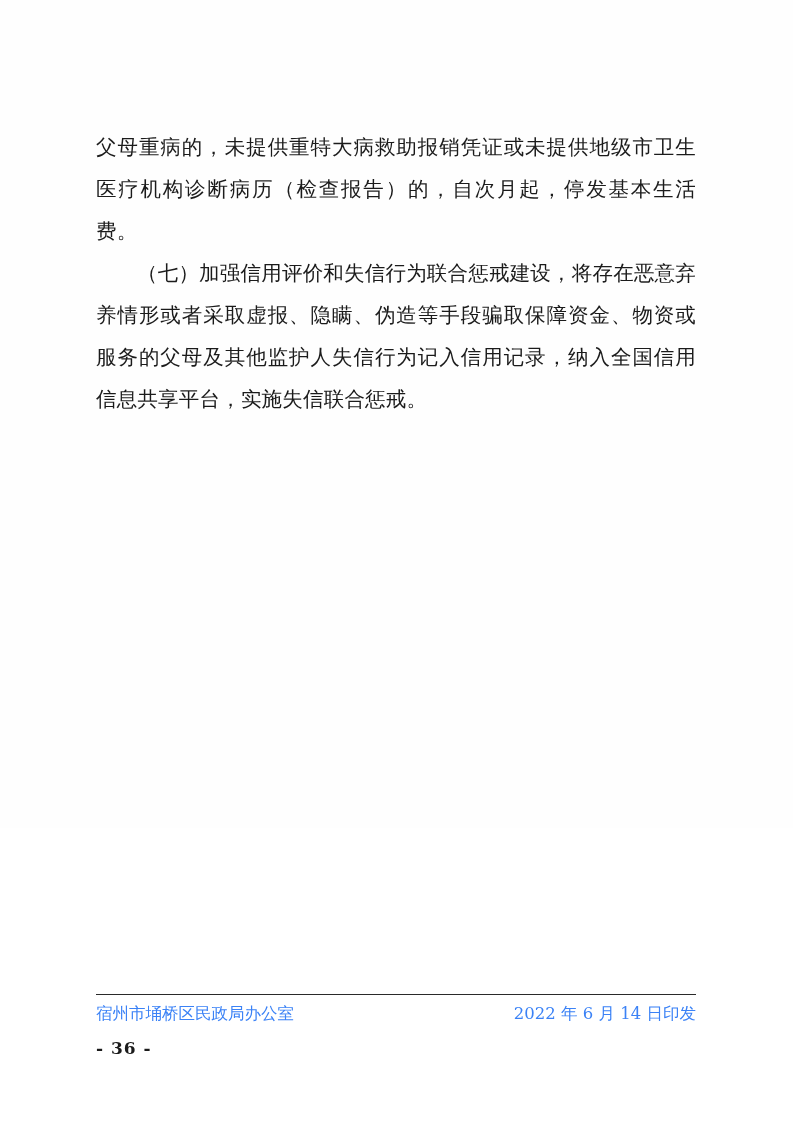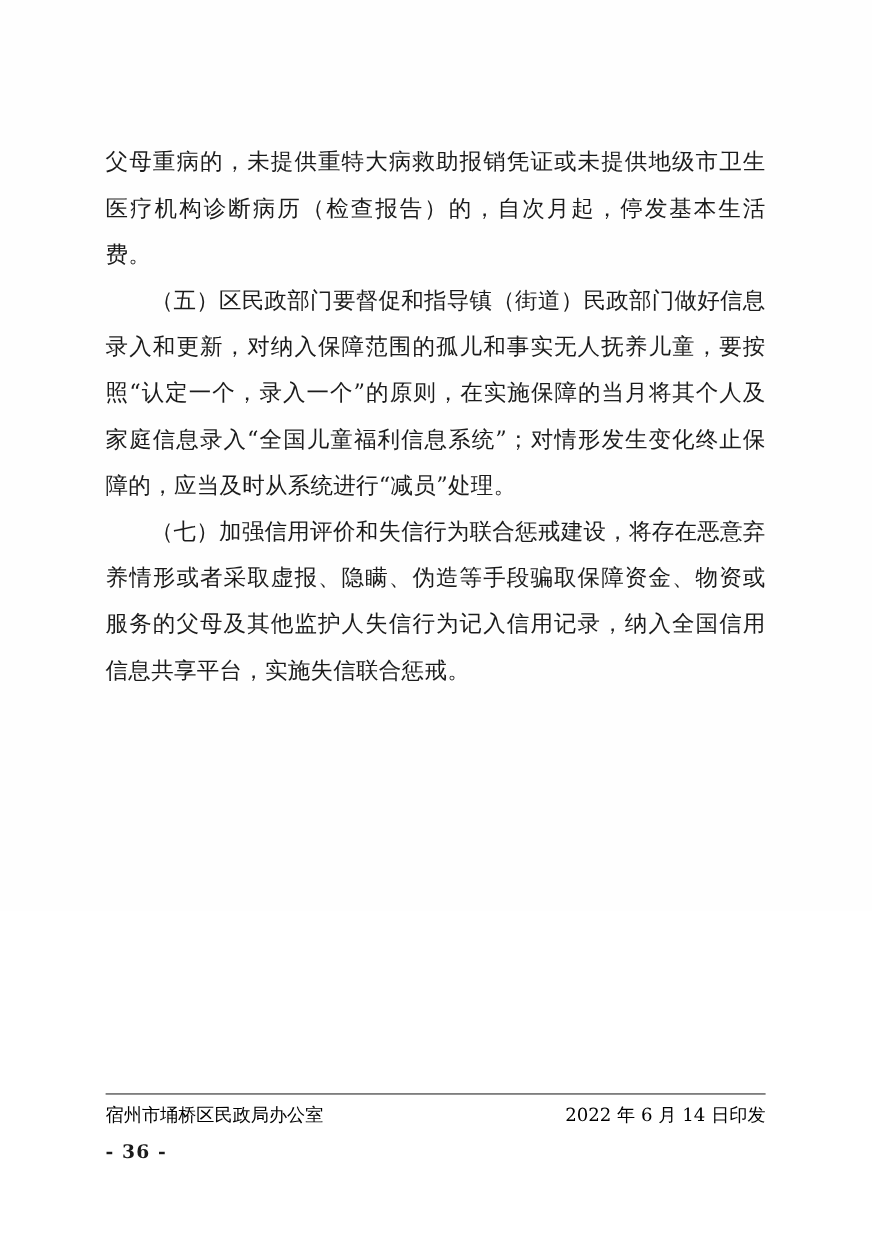--- a/index.html
+++ b/index.html
@@ -52,21 +52,21 @@
     left: 96px;
     top: 994px;
     width: 600px;
     border-top: 1.2px solid #2a2a2a;
     padding-top: 6px;
     display: flex;
     justify-content: space-between;
     align-items: flex-end;
     font-size: 16.5px;
     line-height: 26px;
-    color: #000000;
+    color: #3b82f6;
     font-family: "DejaVu Serif", "Liberation Serif", serif;
   }
 
   .footer-left { white-space: nowrap; }
   .footer-right { white-space: nowrap; }
 
   .page-number {
     position: absolute;
     left: 96px;
     top: 1038px;
@@ -77,21 +77,20 @@
     font-weight: bold;
   }
 </style>
 </head>
 <body>
 
 <div class="page">
 
   <div class="body-area">
     <p class="para">父母重病的，未提供重特大病救助报销凭证或未提供地级市卫生医疗机构诊断病历（检查报告）的，自次月起，停发基本生活费。</p>
-    <p class="para indent">（五）区民政部门要督促和指导镇（街道）民政部门做好信息录入和更新，对纳入保障范围的孤儿和事实无人抚养儿童，要按照“认定一个，录入一个”的原则，在实施保障的当月将其个人及家庭信息录入“全国儿童福利信息系统”；对情形发生变化终止保障的，应当及时从系统进行“减员”处理。</p>
     <p class="para indent">（七）加强信用评价和失信行为联合惩戒建设，将存在恶意弃养情形或者采取虚报、隐瞒、伪造等手段骗取保障资金、物资或服务的父母及其他监护人失信行为记入信用记录，纳入全国信用信息共享平台，实施失信联合惩戒。</p>
   </div>
 
   <div class="footer">
     <span class="footer-left">宿州市埇桥区民政局办公室</span>
     <span class="footer-right">2022 年 6 月 14 日印发</span>
   </div>
 
   <div class="page-number">- 36 -</div>
 

